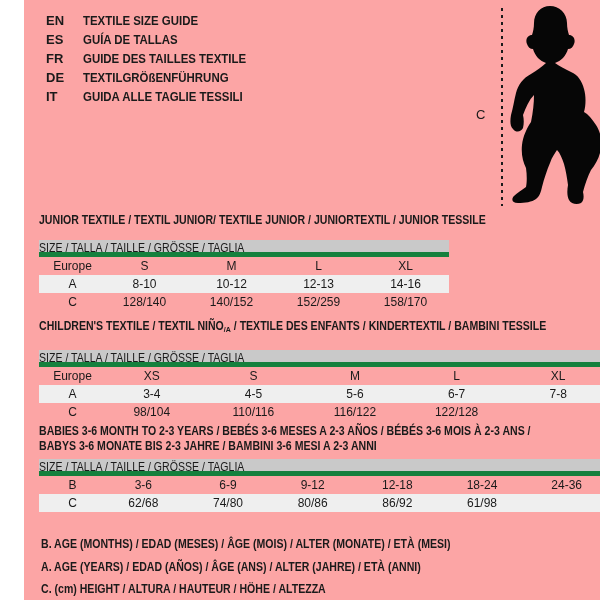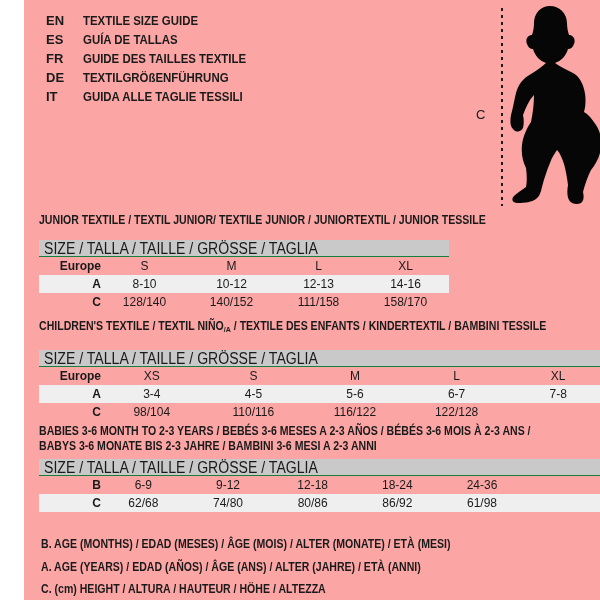--- a/index.html
+++ b/index.html
@@ -18,27 +18,27 @@
   
   .dash-line{position:absolute;left:477px;top:8px;width:2px;height:198px;
              background:repeating-linear-gradient(to bottom,#1a1a1a 0 3.5px,transparent 3.5px 7px);}
   .measure-label{position:absolute;left:452px;top:107px;font-size:13px;}
   .silhouette{position:absolute;left:486px;top:6px;width:97px;height:202px;}
 
   
   .tbl{position:absolute;left:15px;}
   .tbl-title{font-size:12px;font-weight:bold;line-height:14px;margin-bottom:13px;white-space:nowrap;}
   .tbl-title .sub{font-size:8px;vertical-align:-2px;}
-  .size-header{background:#c9c9c9;height:17px;line-height:17px;font-size:16px;
-               padding-left:5px;box-sizing:border-box;border-bottom:1px solid #15803d;}
+  .size-header{background:#c9c9c9;height:17px;line-height:17px;font-size:12px;
+               box-sizing:border-box;border-bottom:5px solid #15803d;}
   .trow{display:grid;height:18px;line-height:18px;font-size:12px;}
   .cols-4{grid-template-columns:62px repeat(4,1fr);}
   .cols-5{grid-template-columns:62px repeat(5,1fr);}
   .cols-6{grid-template-columns:62px repeat(6,1fr);}
-  .trow .lbl{text-align:right;padding-left:5px;font-weight:bold;}
+  .trow .lbl{text-align:center;padding-left:5px;}
   .trow .val{text-align:center;}
   .striped{background:#efefef;}
 
   #table-junior{top:213px;width:410px;}
   #table-children{top:319px;width:570px;}
   #table-babies{top:424px;width:570px;}
   #table-babies .tbl-title{line-height:15px;margin-bottom:0;}
   #table-babies .title-gap{height:5px;}
 
   
@@ -116,21 +116,21 @@
       <span class="lbl">A</span>
       <span class="val">8-10</span>
       <span class="val">10-12</span>
       <span class="val">12-13</span>
       <span class="val">14-16</span>
     </div>
     <div class="trow cols-4">
       <span class="lbl">C</span>
       <span class="val">128/140</span>
       <span class="val">140/152</span>
-      <span class="val">111/158</span>
+      <span class="val">152/259</span>
       <span class="val">158/170</span>
     </div>
   </div>
 
   <div class="tbl" id="table-children">
     <div class="tbl-title"><span class="cond"><span>CHILDREN'S TEXTILE / TEXTIL NIÑO</span><span class="sub">/A</span><span> / TEXTILE DES ENFANTS / KINDERTEXTIL / BAMBINI TESSILE</span></span></div>
     <div class="size-header"><span class="cond">SIZE / TALLA / TAILLE / GRÖSSE / TAGLIA</span></div>
     <div class="trow cols-5">
       <span class="lbl">Europe</span>
       <span class="val">XS</span>
@@ -156,20 +156,21 @@
     </div>
   </div>
 
   <div class="tbl" id="table-babies">
     <div class="tbl-title"><span class="cond">BABIES 3-6 MONTH TO 2-3 YEARS / BEBÉS 3-6 MESES A 2-3 AÑOS / BÉBÉS 3-6 MOIS À 2-3 ANS /</span></div>
     <div class="tbl-title"><span class="cond">BABYS 3-6 MONATE BIS 2-3 JAHRE / BAMBINI 3-6 MESI A 2-3 ANNI</span></div>
     <div class="title-gap"></div>
     <div class="size-header"><span class="cond">SIZE / TALLA / TAILLE / GRÖSSE / TAGLIA</span></div>
     <div class="trow cols-6">
       <span class="lbl">B</span>
+      <span class="val">3-6</span>
       <span class="val">6-9</span>
       <span class="val">9-12</span>
       <span class="val">12-18</span>
       <span class="val">18-24</span>
       <span class="val">24-36</span>
     </div>
     <div class="trow cols-6 striped">
       <span class="lbl">C</span>
       <span class="val">62/68</span>
       <span class="val">74/80</span>

